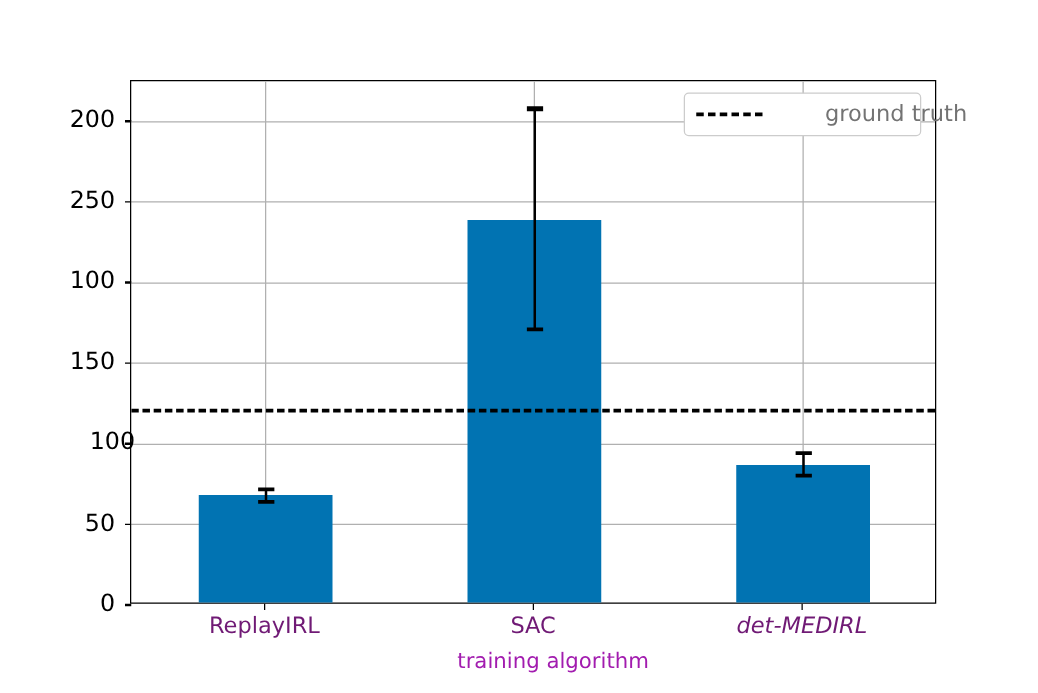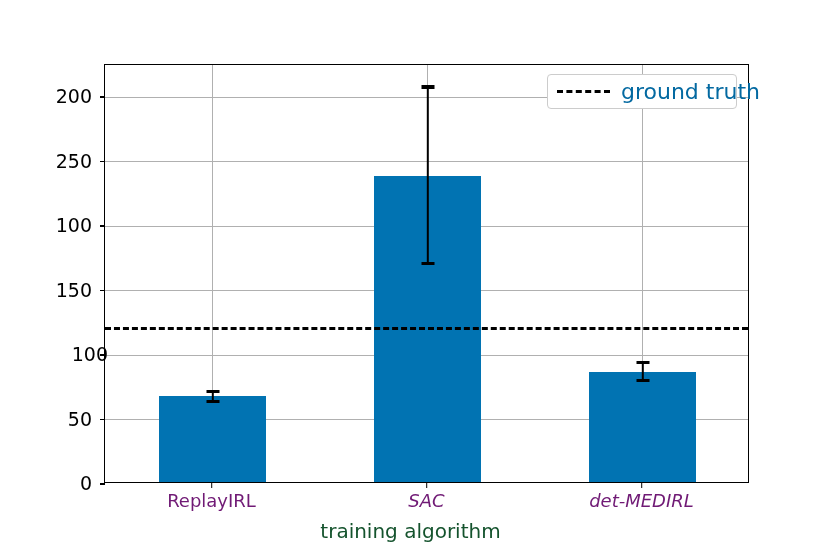--- a/index.html
+++ b/index.html
@@ -98,25 +98,25 @@
     color:#000;
     white-space:nowrap;
   }
   #ylabel-wrap{
     position:absolute;
     left:18px; top:64px;
     width:24px; height:419px;
   }
   #xlabel{
     position:absolute;
-    left:88px; width:645px;
+    left:120px; width:645px;
     top:519px;
     text-align:center;
-    font-size:20px;
-    color:#14532d;
+    font-size:17px;
+    color:#a21caf;
   }
 
   
   #legend{
     position:absolute;
     left:547px; top:74px;
     width:190px; height:35px;
     background:#ffffff;
     border:1px solid #cccccc;
     border-radius:4px;
@@ -124,21 +124,21 @@
     box-sizing:border-box;
     padding:0 9px;
     gap:11px;
   }
   #legend-dash{
     width:53px;height:0;
     border-top:3.4px dashed #000;
     flex:0 0 auto;
   }
   #legend-label{
-    font-size:22px;color:#0369a1;white-space:nowrap;
+    font-size:18px;color:#737373;white-space:nowrap;margin-left:39px;
   }
 </style>
 </head>
 <body>
 
 <div id="figure">
 
   <div id="ylabel-wrap">
     <div id="ylabel">average personal space intrusions</div>
   </div>
@@ -187,16 +187,16 @@
 <div class="ytick-label" style="right: auto; left: 92px; top: 483px; transform: translate(-100%, -50%);">0</div>
     <div class="ytick-label" style="right: auto; left: 92px; top: 418.538px; transform: translate(-100%, -50%);">50</div>
     <div class="ytick-label" style="right: auto; left: 92px; top: 354.077px; transform: translate(-100%, -50%); margin-left: 16px;">100</div>
     <div class="ytick-label" style="right: auto; left: 92px; top: 289.615px; transform: translate(-100%, -50%);">150</div>
     <div class="ytick-label" style="right: auto; left: 92px; top: 225.154px; transform: translate(-100%, -50%);">100</div>
     <div class="ytick-label" style="right: auto; left: 92px; top: 160.692px; transform: translate(-100%, -50%); text-align: right;">250</div>
     <div class="ytick-label" style="right: auto; left: 92px; top: 96.2308px; transform: translate(-100%, -50%);">200</div>
     <div class="xtick-mark" style="left: 211.5px; top: 483px; position: absolute;"></div>
     <div class="xtick-label" style="left: 211.5px; top: 492px;">ReplayIRL</div>
     <div class="xtick-mark" style="left: 426.5px; top: 483px; position: absolute;"></div>
-    <div class="xtick-label" style="left: 426.5px; top: 492px; font-style: italic;">SAC</div>
+    <div class="xtick-label" style="left: 426.5px; top: 492px;">SAC</div>
     <div class="xtick-mark" style="left: 641.5px; top: 483px; position: absolute;"></div>
     <div class="xtick-label" style="left: 641.5px; top: 492px; font-style: italic;">det-MEDIRL</div>
   </div>
 
 </body></html>

